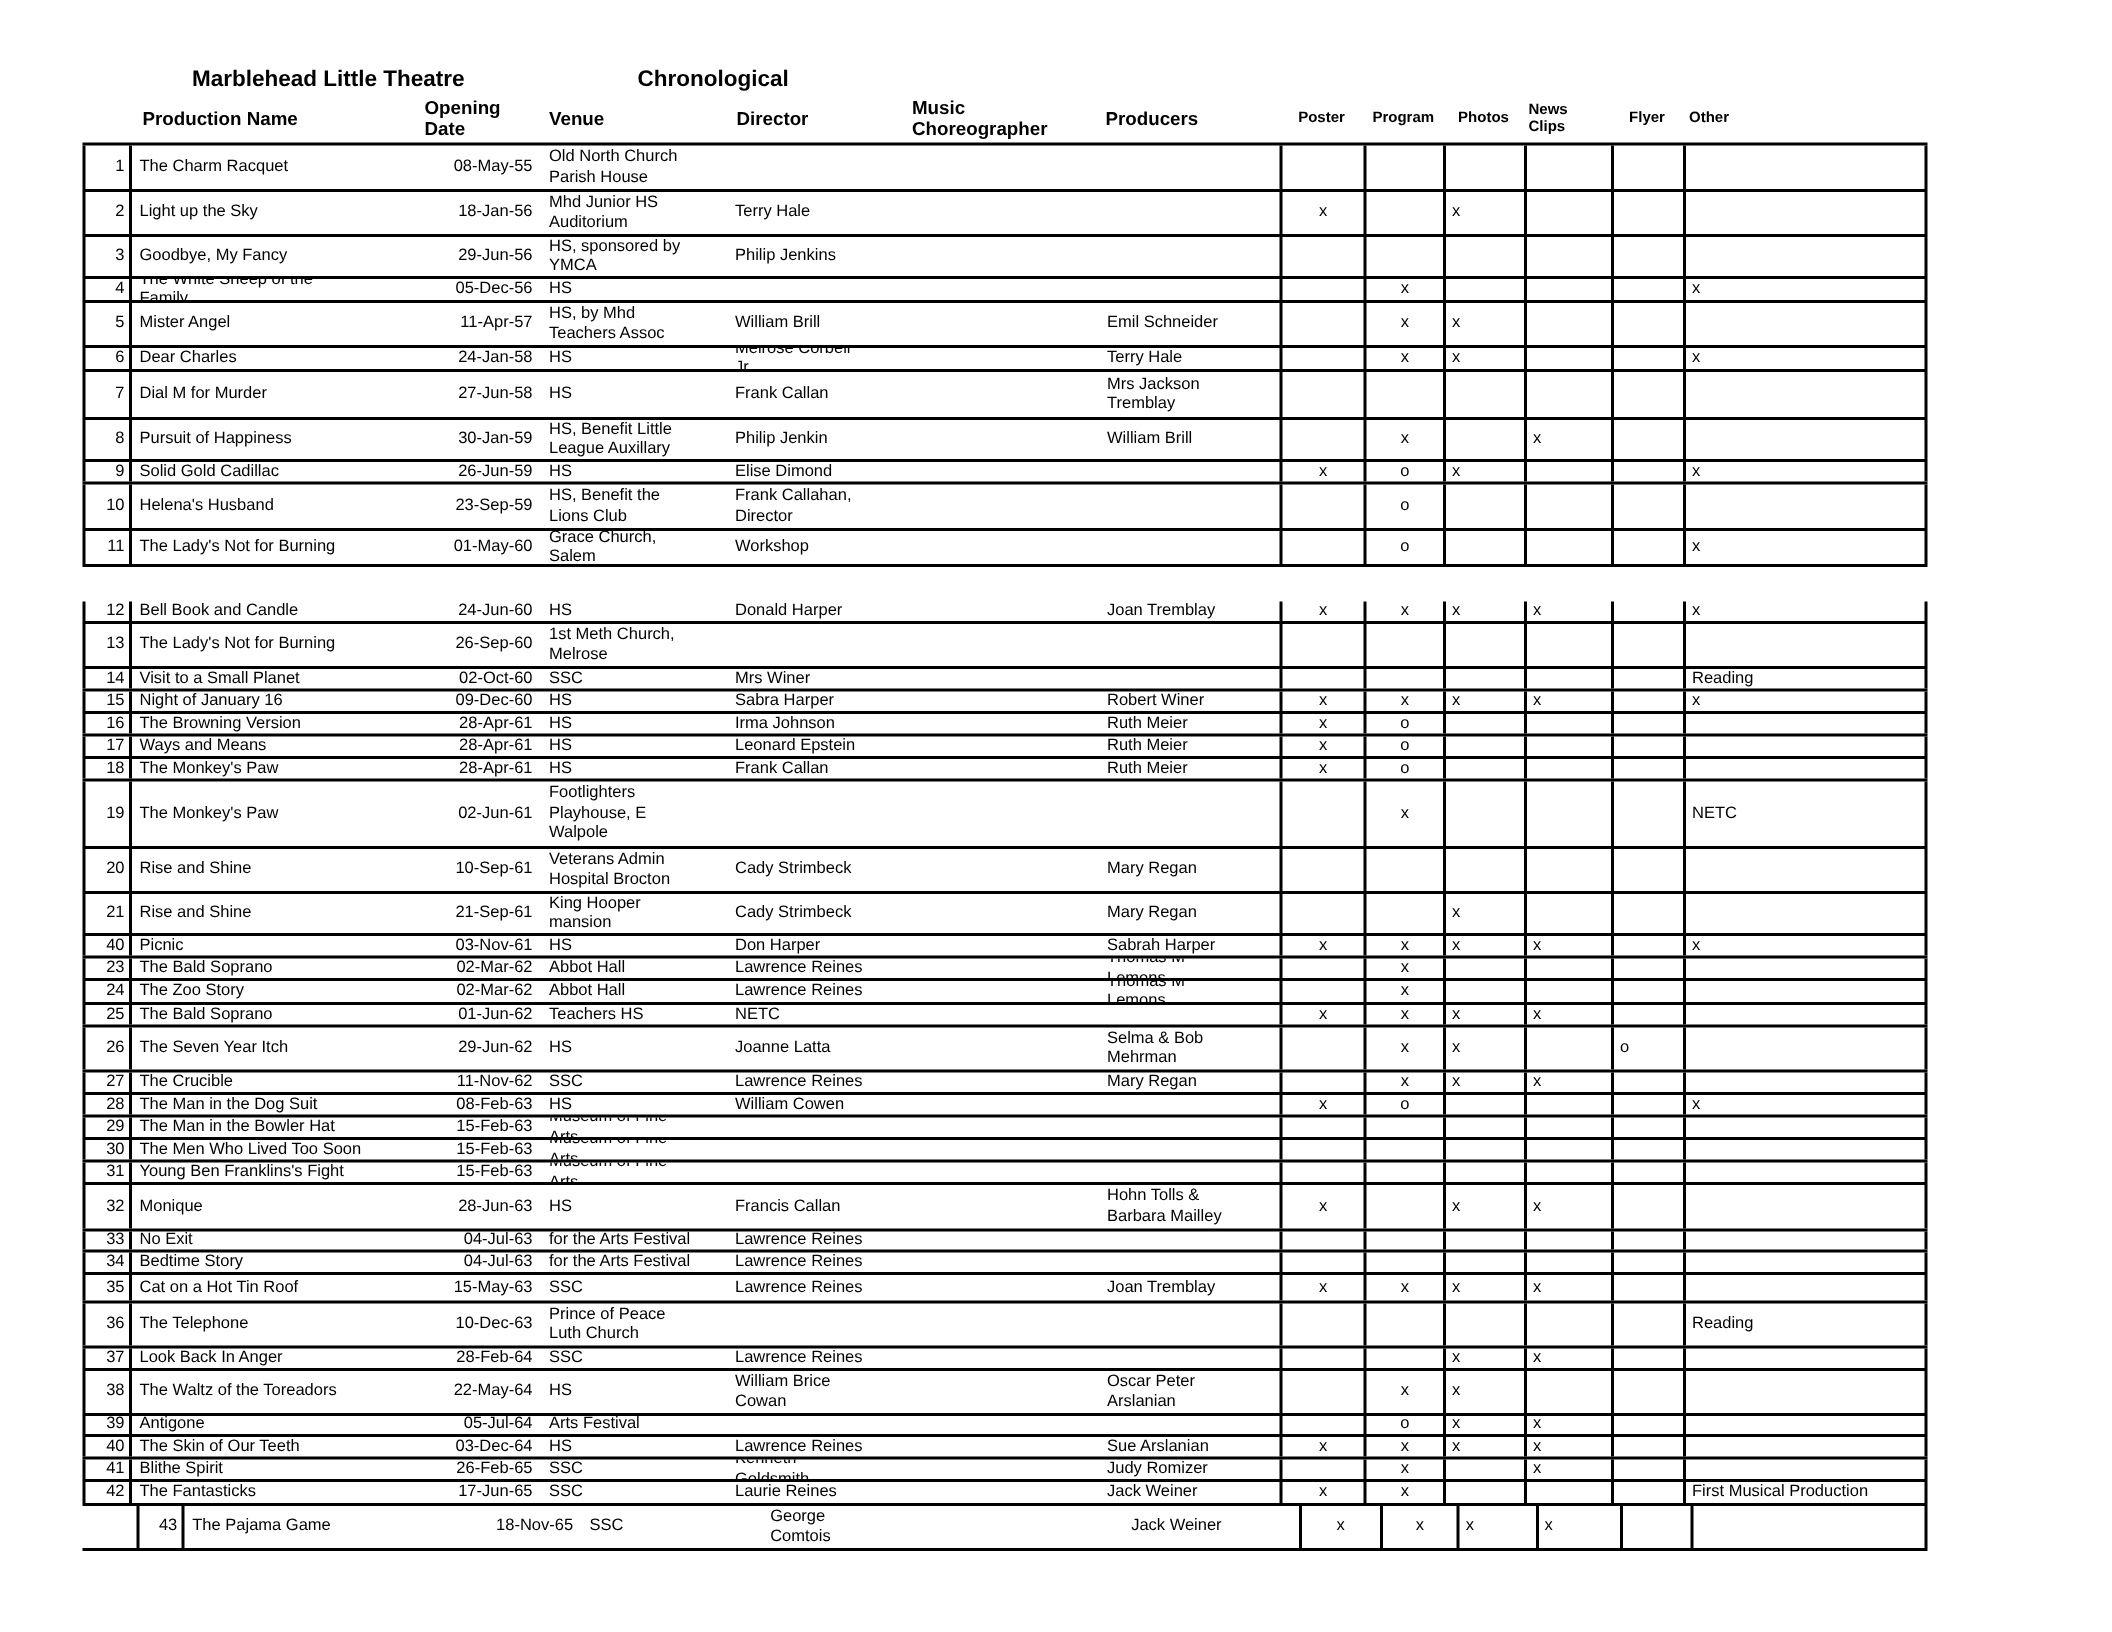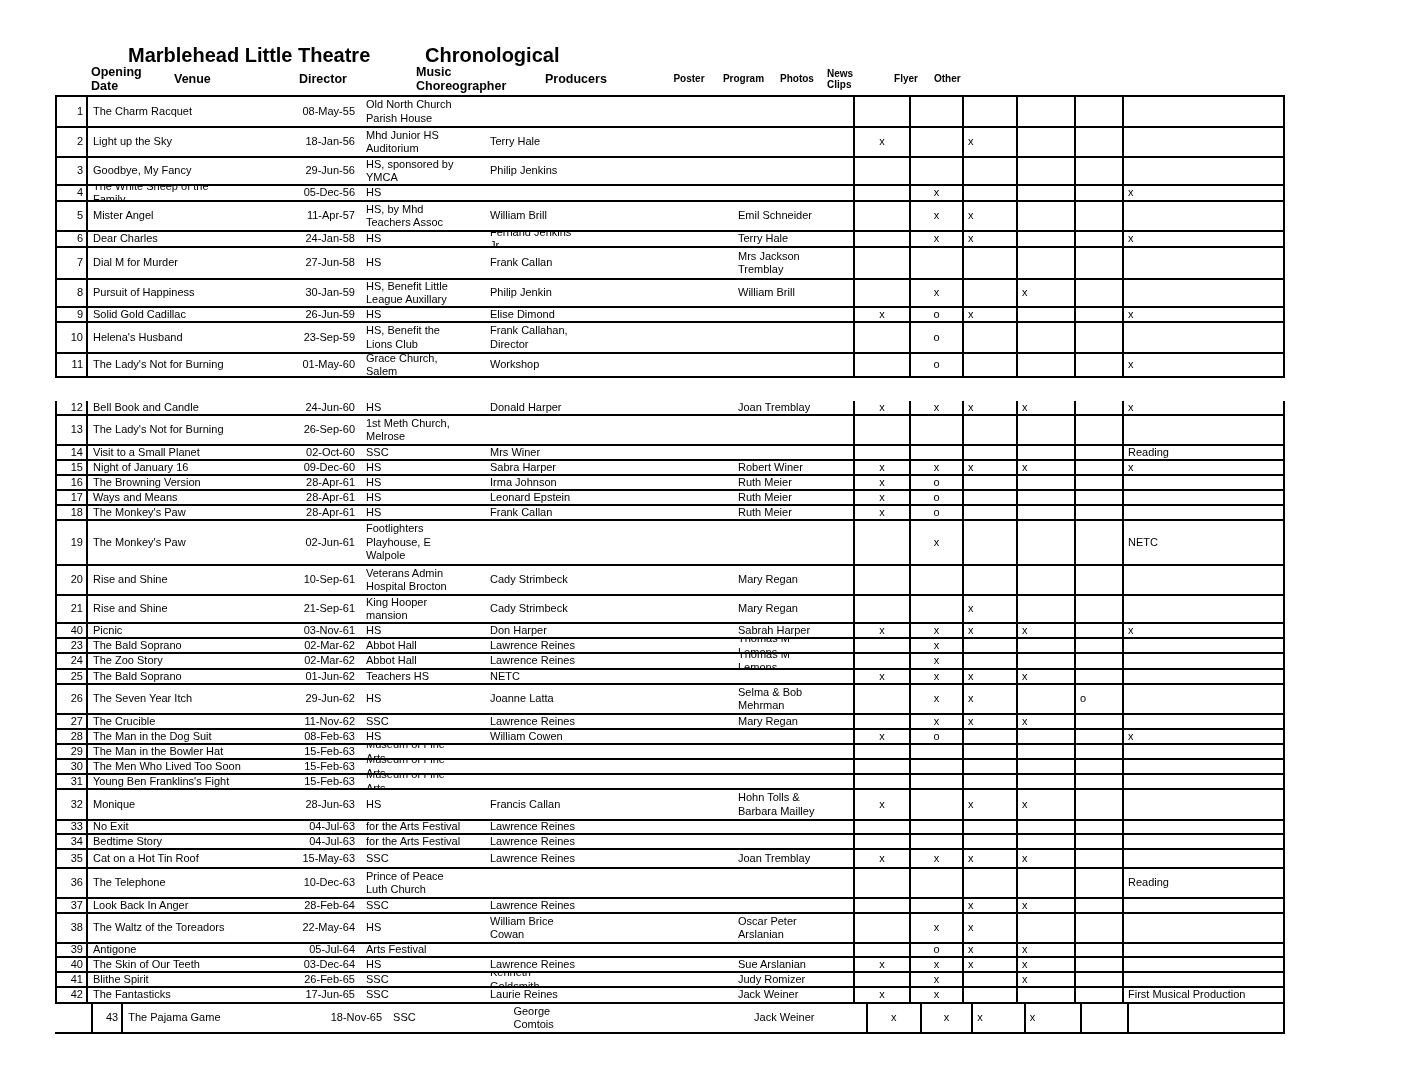--- a/index.html
+++ b/index.html
@@ -1,20 +1,20 @@
 <!DOCTYPE html>
 <html><head>
 <meta charset="utf-8">
 <style>
   html,body{margin:0;padding:0;background:#fff;}
   body{font-family:"Liberation Sans", sans-serif; color:#000;}
   .canvas{position:relative;width:1408px;height:1088px;background:#ffffff;overflow:hidden;}
   .sheet{position:absolute;left:55px;top:44px;width:1230px;}
   .titles{position:relative;height:18px;}
-  .title{position:absolute;top:0;font-weight:bold;font-size:20px;white-space:nowrap;}
+  .title{position:absolute;top:0;font-weight:bold;font-size:15px;white-space:nowrap;}
   .t1{left:73px;}
   .t2{left:370px;}
 
   .tbl{width:1230px;}
   .hdr{display:flex;height:33px;border-bottom:2px solid #000;}
   .hcell{display:flex;align-items:center;height:100%;box-sizing:border-box;
          font-weight:bold;font-size:12.5px;line-height:14px;white-space:pre-line;}
   .hcell.small{font-size:10px;line-height:11px;}
 
   .row{display:flex;border-bottom:2px solid #000;box-sizing:border-box;}
@@ -65,20 +65,21 @@
   <div class="sheet">
 
     <div class="titles">
       <span class="title t1">Marblehead Little Theatre</span>
       <span class="title t2">Chronological</span>
     </div>
 
     <div class="tbl">
       <div class="hdr">
         <div class="hcell c0"></div>
+        <div class="hcell c1">Production Name</div>
         <div class="hcell c2">Opening
 Date</div>
         <div class="hcell c3">Venue</div>
         <div class="hcell c4">Director</div>
         <div class="hcell c5">Music
 Choreographer</div>
         <div class="hcell c6">Producers</div>
         <div class="hcell c7 small">Poster</div>
         <div class="hcell c8 small">Program</div>
         <div class="hcell c9 small">Photos</div>
@@ -166,21 +167,21 @@
             <div class="cell c9">x</div>
             <div class="cell c10"></div>
             <div class="cell c11"></div>
             <div class="cell c12"></div>
           </div>
           <div class="row" style="height: 16px;">
             <div class="cell c0">6</div>
             <div class="cell c1">Dear Charles</div>
             <div class="cell c2">24-Jan-58</div>
             <div class="cell c3">HS</div>
-            <div class="cell c4">Fernand Jenkins
+            <div class="cell c4">Melrose Corbeil
 Jr</div>
             <div class="cell c5"></div>
             <div class="cell c6">Terry Hale</div>
             <div class="cell c7"></div>
             <div class="cell c8">x</div>
             <div class="cell c9">x</div>
             <div class="cell c10"></div>
             <div class="cell c11"></div>
             <div class="cell c12">x</div>
           </div>

